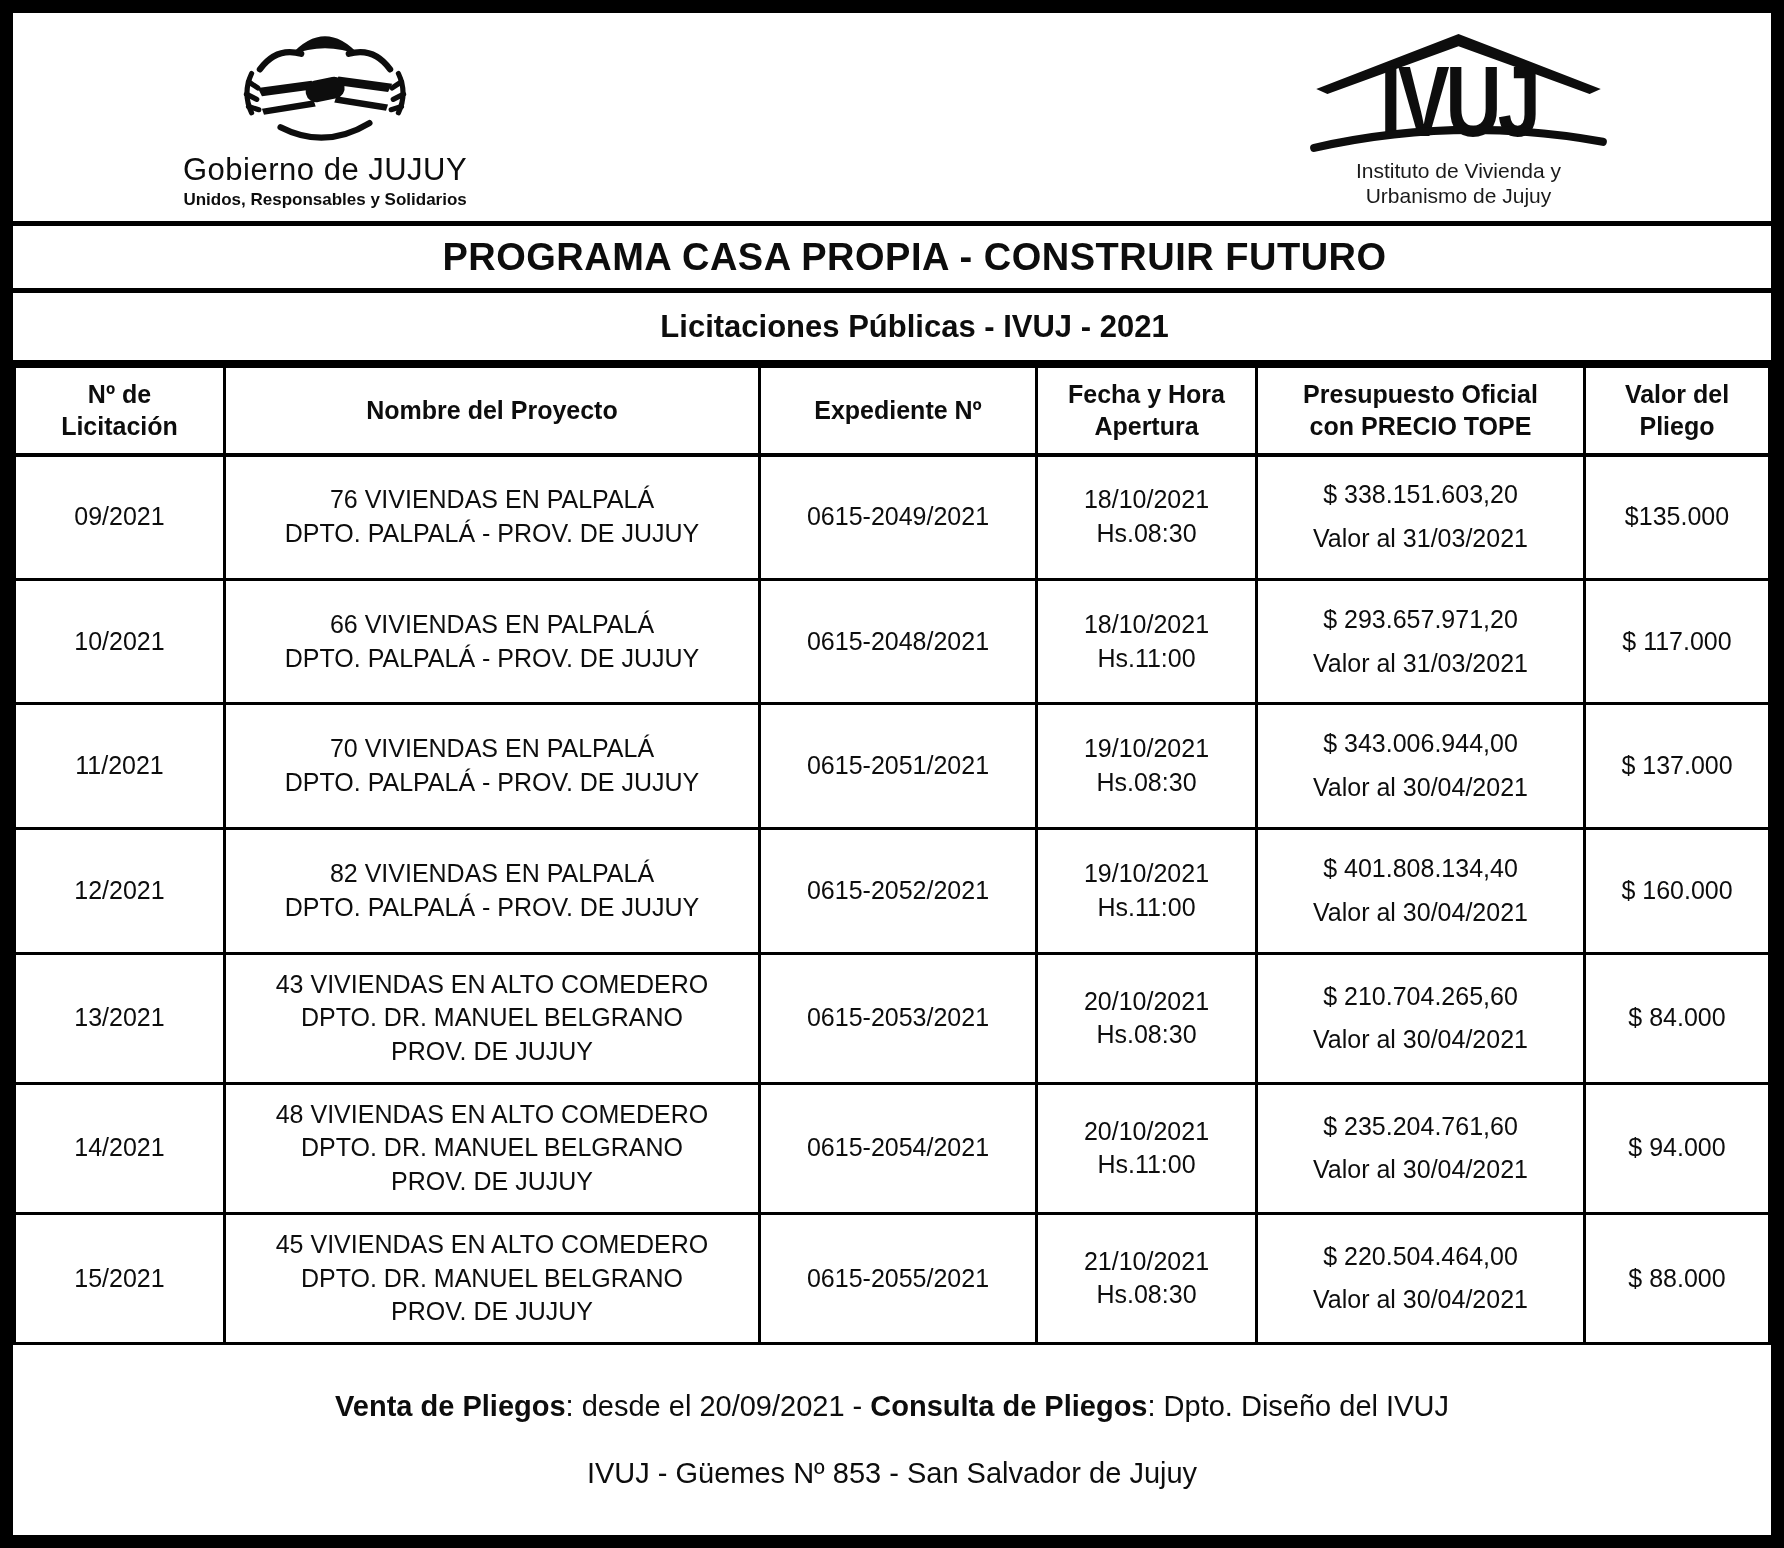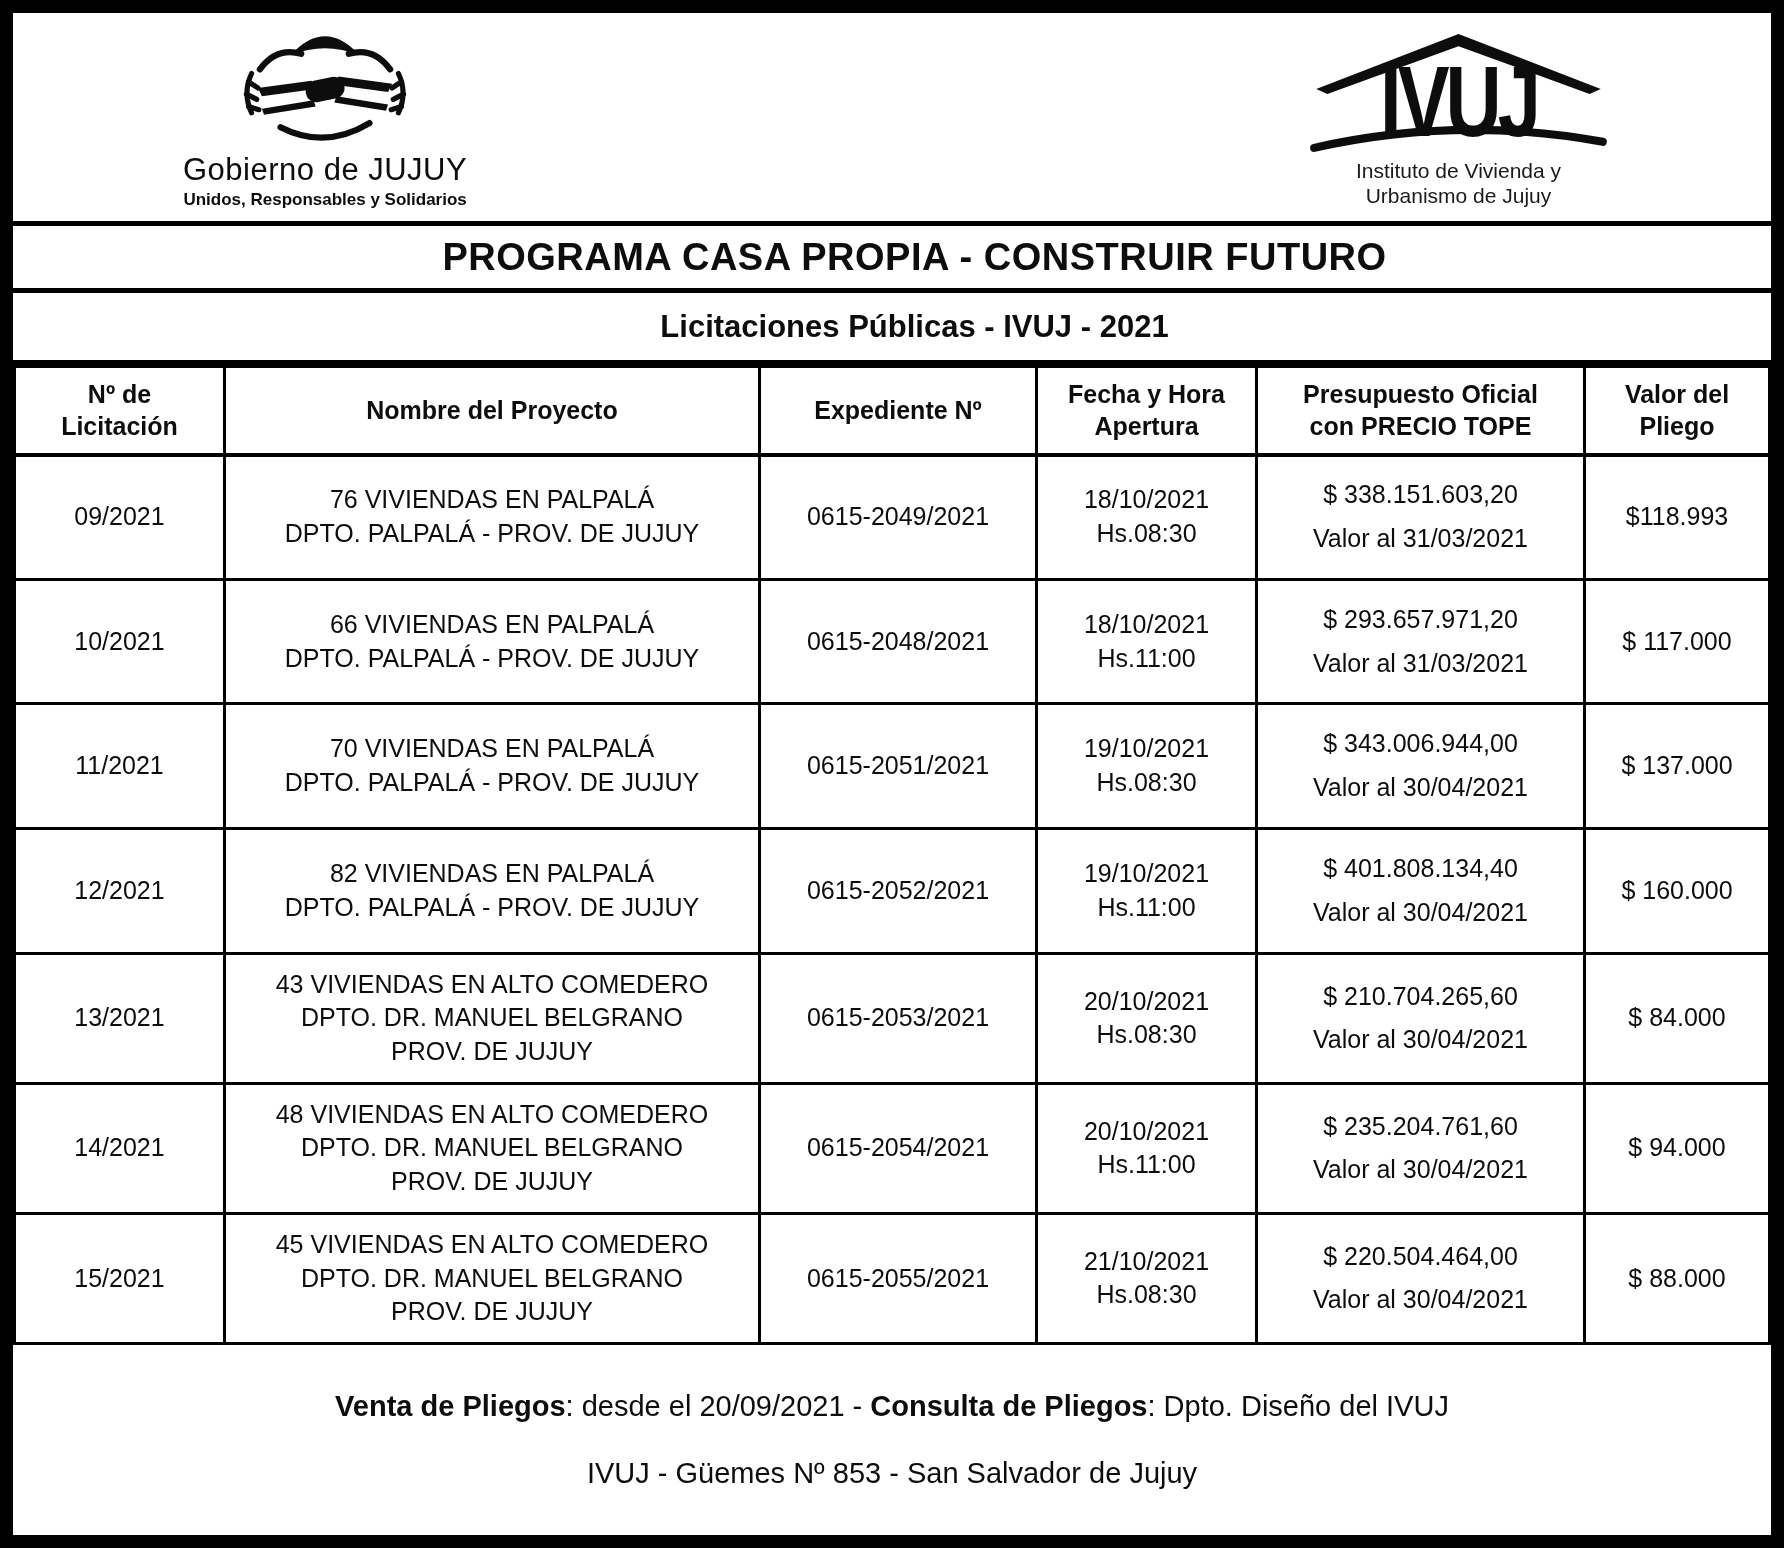--- a/index.html
+++ b/index.html
@@ -132,21 +132,21 @@
           </td>
           <td>
             <div>18/10/2021</div>
             <div>Hs.08:30</div>
           </td>
           <td>
             <div>$ 338.151.603,20</div>
             <div class="presu-note">Valor al 31/03/2021</div>
           </td>
           <td>
-            <div>$118.993</div>
+            <div>$135.000</div>
           </td>
         </tr>
         <tr class="row-std">
           <td>
             <div>10/2021</div>
           </td>
           <td>
             <div>66 VIVIENDAS EN PALPALÁ</div>
             <div>DPTO. PALPALÁ - PROV. DE JUJUY</div>
           </td>

